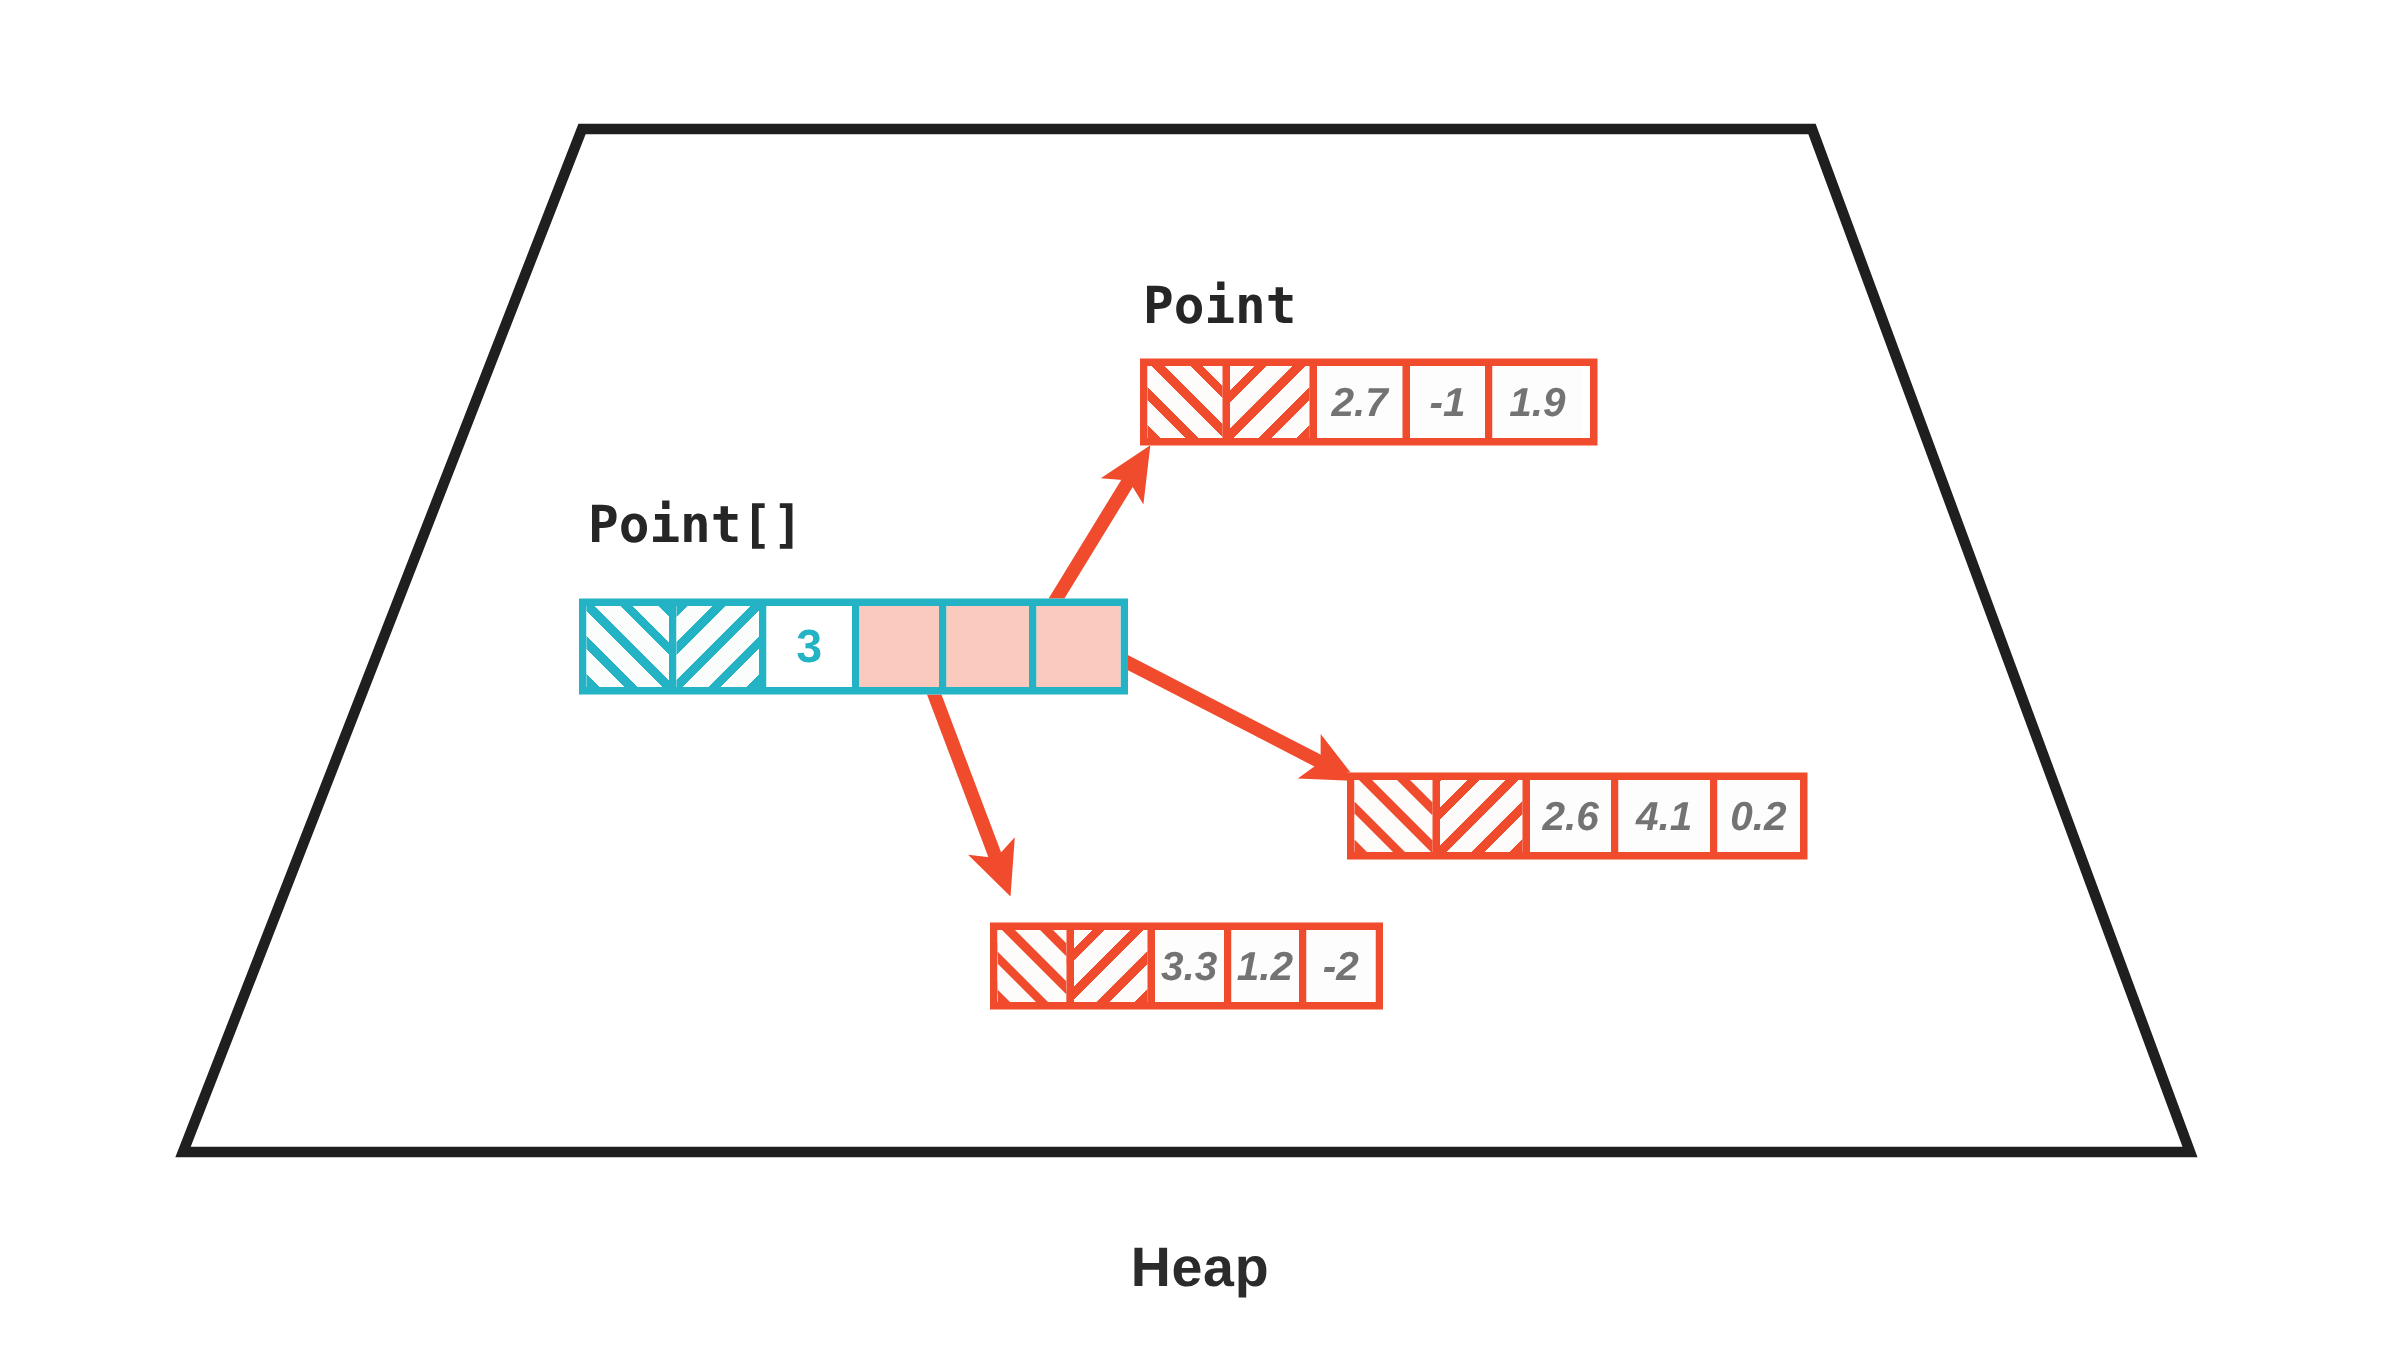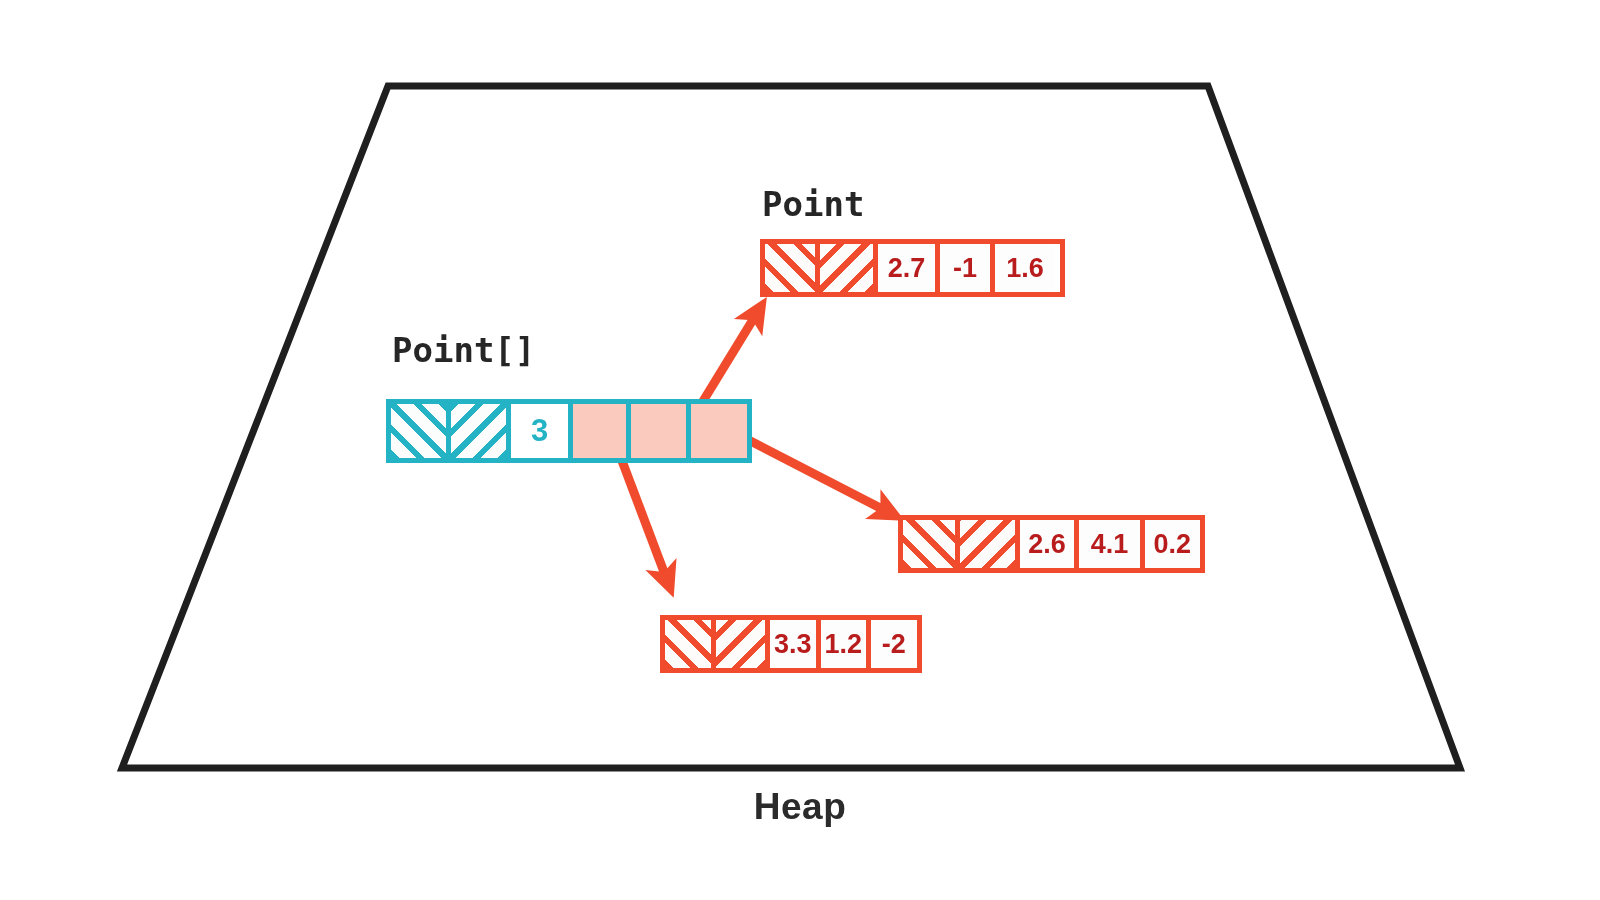--- a/index.html
+++ b/index.html
@@ -18,21 +18,21 @@
   #diagram-svg {
     position: absolute;
     left: 0;
     top: 0;
     width: 1600px;
     height: 900px;
   }
   .heap-label {
     position: absolute;
     left: 0;
-    top: 786px;
+    top: 824px;
     width: 1600px;
     text-align: center;
     font-family: "Liberation Sans", sans-serif;
     font-size: 37px;
     font-weight: bold;
     color: #2b2b2b;
     letter-spacing: 0.5px;
   }
   .type-label {
     position: absolute;
@@ -79,21 +79,21 @@
       repeating-linear-gradient(-45deg,
         #23b3c4 0px, #23b3c4 6px,
         rgba(255,255,255,0) 6px, rgba(255,255,255,0) 18px),
       #fbfdfd;
   }
 
   
   .struct-orange { border: 5px solid #ef4b2c; background: #ffffff; }
   .struct-orange .cell { border-right: 5px solid #ef4b2c; }
   .struct-orange .cell:last-child { border-right: none; }
-  .cell-orange-value { color: #b91c1c; font-size: 27px; background: #fdfdfd; }
+  .cell-orange-value { color: #737373; font-size: 27px; background: #fdfdfd; font-style: italic; }
   .cell-hatch-orange-l {
     background:
       repeating-linear-gradient(45deg,
         #ef4b2c 0px, #ef4b2c 6px,
         rgba(255,255,255,0) 6px, rgba(255,255,255,0) 18px),
       #fdfcfb;
   }
   .cell-hatch-orange-r {
     background:
       repeating-linear-gradient(-45deg,
@@ -134,21 +134,21 @@
     <div class="cell cell-teal-ref" style="width:58px;"></div>
     <div class="cell cell-teal-ref" style="width:60px;"></div>
     <div class="cell cell-teal-ref" style="width:56px;"></div>
   </div>
 
   <div class="struct struct-orange" id="struct-point-top" style="left:760px; top:239px; width:305px; height:58px;">
     <div class="cell cell-hatch-orange-l" style="width:55px;"></div>
     <div class="cell cell-hatch-orange-r" style="width:58px;"></div>
     <div class="cell cell-orange-value" style="width:62px;">2.7</div>
     <div class="cell cell-orange-value" style="width:55px;">-1</div>
-    <div class="cell cell-orange-value" style="width:60px;">1.6</div>
+    <div class="cell cell-orange-value" style="width:60px;">1.9</div>
   </div>
 
   <div class="struct struct-orange" id="struct-point-right" style="left:898px; top:515px; width:307px; height:58px;">
     <div class="cell cell-hatch-orange-l" style="width:58px;"></div>
     <div class="cell cell-hatch-orange-r" style="width:60px;"></div>
     <div class="cell cell-orange-value" style="width:60px;">2.6</div>
     <div class="cell cell-orange-value" style="width:66px;">4.1</div>
     <div class="cell cell-orange-value" style="width:56px;">0.2</div>
   </div>
 

